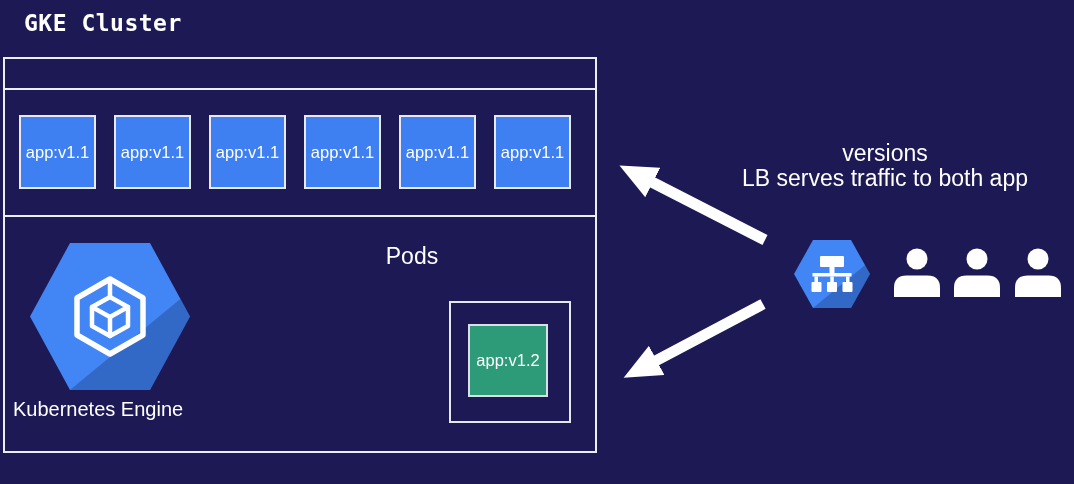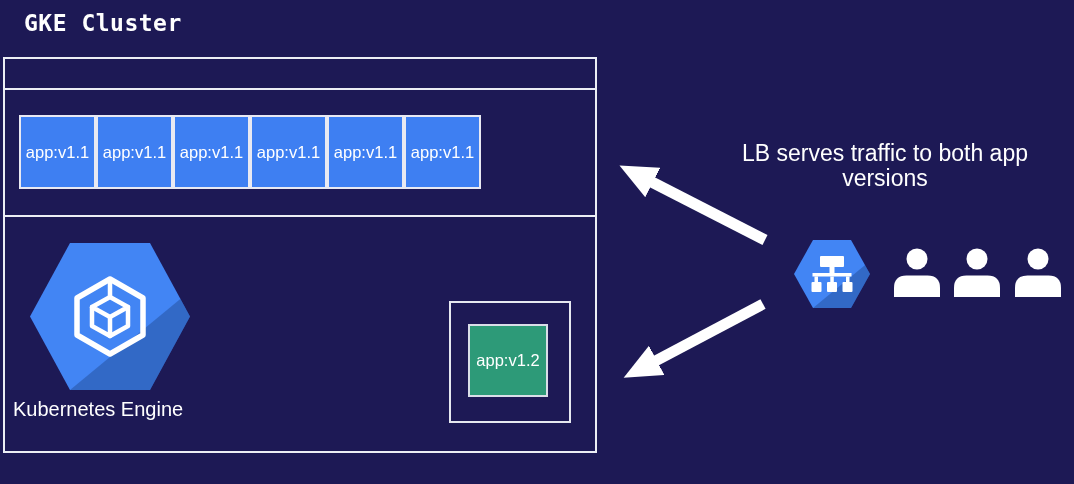--- a/index.html
+++ b/index.html
@@ -31,21 +31,21 @@
     border:2px solid var(--box-border);
   }
   .hline{
     position:absolute;left:0;width:100%;height:2px;
     background:var(--box-border);
   }
   .hline.header-line{top:29px;}
   .hline.pods-divider{top:156px;}
   .pods-row{
     position:absolute;left:19px;top:115px;
-    display:flex;
+    display:flex;gap:18px;
   }
   .pod{
     width:77px;height:74px;
     background:var(--pod-blue);
     border:2px solid #e9e9f2;
     display:flex;align-items:center;justify-content:center;
     font-size:16.5px;color:var(--text);
     white-space:nowrap;
   }
   .pods-label{
@@ -97,20 +97,21 @@
 
   <div class="pods-row">
     <div class="pod">app:v1.1</div>
     <div class="pod">app:v1.1</div>
     <div class="pod">app:v1.1</div>
     <div class="pod">app:v1.1</div>
     <div class="pod">app:v1.1</div>
     <div class="pod">app:v1.1</div>
   </div>
 
+  <div class="pods-label">Pods</div>
 
   <svg class="gke-hex" width="160" height="147" viewBox="0 0 160 147">
     <defs>
       <clipPath id="gkeClip">
         <polygon points="0,73.5 40,0 120,0 160,73.5 120,147 40,147"></polygon>
       </clipPath>
     </defs>
     <polygon points="0,73.5 40,0 120,0 160,73.5 120,147 40,147" fill="#4285f4"></polygon>
     <polygon points="40,147 160,48 160,147" fill="#1a3d7c" opacity="0.38" clip-path="url(#gkeClip)"></polygon>
     <g stroke="#ffffff" fill="none" stroke-linejoin="round" stroke-linecap="round">
@@ -120,22 +121,22 @@
       <polyline points="62,64 62,83 80,93 80,74" stroke-width="4.5"></polyline>
       <polyline points="98,64 98,83 80,93" stroke-width="4.5"></polyline>
     </g>
   </svg>
   <div class="gke-label">Kubernetes Engine</div>
 
   <div class="newpod-outer"></div>
   <div class="newpod-green">app:v1.2</div>
 
   <div class="caption">
+    <div>versions</div>
     <div>LB serves traffic to both app</div>
-    <div>versions</div>
   </div>
 
   <svg class="lb-hex" width="76" height="68" viewBox="0 0 76 68">
     <defs>
       <clipPath id="lbClip">
         <polygon points="0,34 19,0 57,0 76,34 57,68 19,68"></polygon>
       </clipPath>
     </defs>
     <polygon points="0,34 19,0 57,0 76,34 57,68 19,68" fill="#4285f4"></polygon>
     <polygon points="19,68 76,21 76,68" fill="#1a3d7c" opacity="0.38" clip-path="url(#lbClip)"></polygon>

